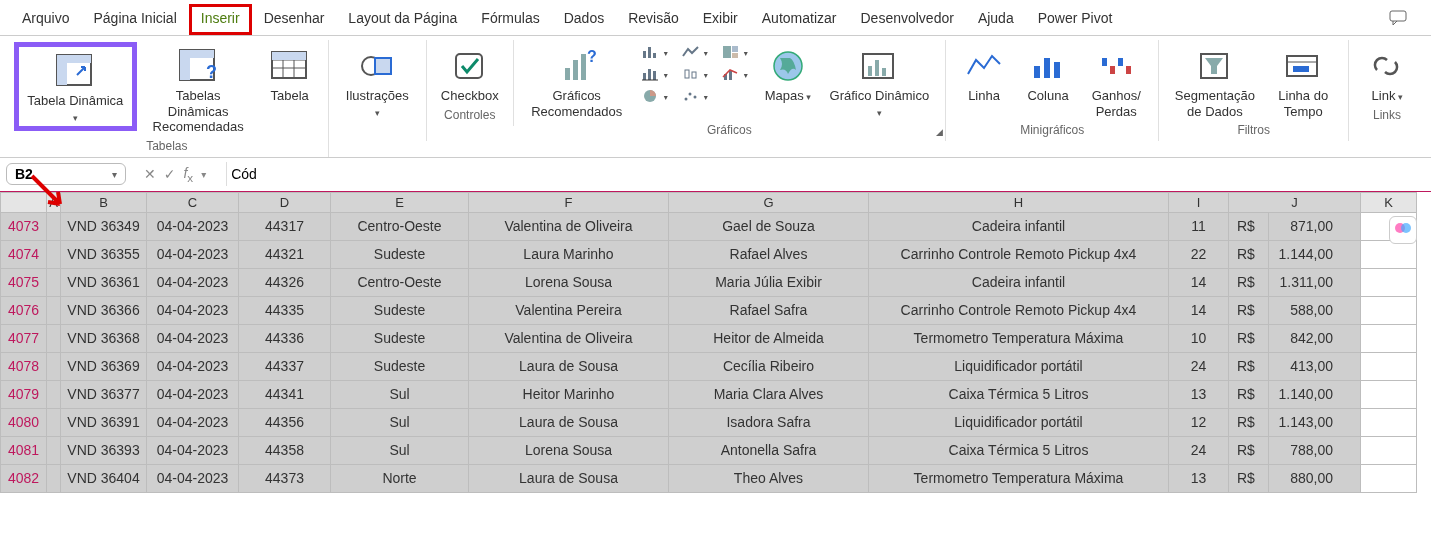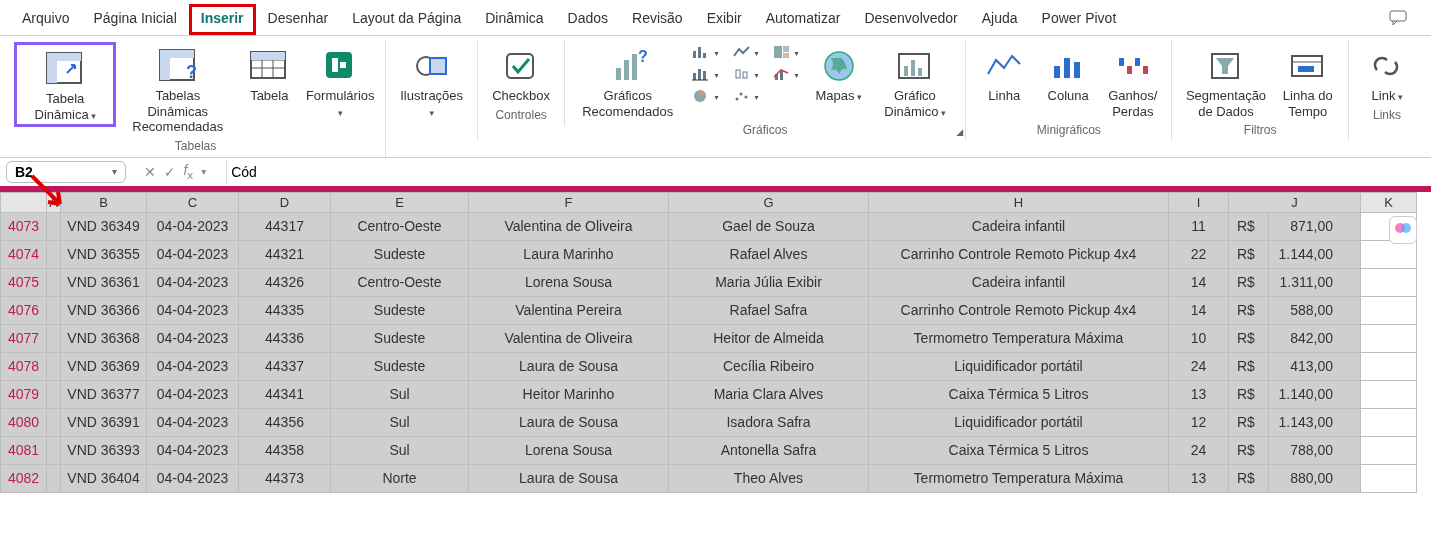--- a/index.html
+++ b/index.html
@@ -1,46 +1,46 @@
 <!DOCTYPE html>
 <html><head>
 <meta charset="utf-8">
 <style>
   * { box-sizing: border-box; margin: 0; padding: 0; }
   body { font-family: "Segoe UI", Arial, sans-serif; font-size: 14px; background: #fff; color: #333; width: 1431px; }
   
   
   .menubar { display: flex; gap: 0; padding: 4px 10px 0; border-bottom: 1px solid #ccc; }
   .menu-item { padding: 6px 12px; cursor: pointer; font-size: 14px; }
-  .menu-item.active { font-weight: 700; border-bottom: 3px solid #0e7a41; color: #0f766e; }
+  .menu-item.active { font-weight: 400; border-bottom: 3px solid #0e7a41; color: #4d7c0f; }
   .menu-item.inserir-box { border: 3px solid #d00; padding: 3px 9px; }
 
   
   .ribbon { display: flex; align-items: flex-start; padding: 4px 6px 0; border-bottom: 1px solid #ccc; background: #fff; }
   .group { display: flex; flex-direction: column; align-items: center; position: relative; padding: 2px 8px 4px; border-right: 1px solid #e0e0e0; }
   .group:last-child { border-right: none; }
   .group-buttons { display: flex; align-items: flex-start; gap: 4px; }
   .group-label { font-size: 12px; color: #666; margin-top: 2px; }
   .group .launcher { position: absolute; right: 2px; bottom: 4px; font-size: 9px; color: #666; cursor:pointer; }
   
   .big-btn { display: flex; flex-direction: column; align-items: center; justify-content: flex-start; width: auto; min-width: 60px; padding: 4px 6px 2px; cursor: pointer; text-align: center; font-size: 13px; line-height: 1.2; }
   .big-btn .icon-box { width: 44px; height: 40px; display:flex; align-items:center; justify-content:center; margin-bottom: 2px;}
-  .big-btn.pivot-box { border: 3px solid #8b5cf6; }
+  .big-btn.pivot-box { border: 5px solid #8b5cf6; }
   .big-btn .caret::after { content: " \25BE"; font-size: 9px; color:#555; }
 
   .mini-col { display: flex; flex-direction: column; gap: 2px; }
   .mini-btn { display:flex; align-items:center; gap:4px; padding: 2px 6px; cursor:pointer; font-size:12px;}
   .mini-btn .mini-icon { width:18px; height:16px; display:inline-flex; align-items:center; justify-content:center;}
   .mini-btn .caret::after { content:" \25BE"; font-size:8px; color:#555; }
 
   
   .red-arrow { position: absolute; width: 40px; height: 40px; pointer-events:none; z-index:5;}
 
   
-  .formula-row { display:flex; align-items:center; border-bottom:6px solid #be185d; height: 34px; padding: 2px 6px; position:relative;}
+  .formula-row { display:flex; align-items:center; border-bottom:1px solid #be185d; height: 34px; padding: 2px 6px; position:relative;}
   .name-box-wrap { display:flex; align-items:center; border:1px solid #bbb; border-radius:6px; padding:2px 8px; width:120px; justify-content:space-between; margin-right:8px;}
   .name-box { border:none; outline:none; font-weight:600; width:80px; font-size:14px;}
   .fx-btns { display:flex; align-items:center; gap:8px; color:#888; padding:0 10px;}
   .fx-btns span { cursor:pointer; }
   .formula-input { flex:1; border:none; outline:none; font-size:14px; padding:4px; border-left:1px solid #ddd; margin-left:10px;}
 
   
   .grid-wrap { position: relative; }
   table.grid { border-collapse: collapse; table-layout: fixed; }
   .grid th, .grid td { border: 1px solid #bdbdbd; white-space: nowrap; overflow:hidden; }
@@ -64,21 +64,21 @@
 </style>
 </head>
 <body>
 
 <div class="menubar">
   <div class="menu-item">Arquivo</div>
   <div class="menu-item">Página Inicial</div>
   <div class="menu-item active inserir-box">Inserir</div>
   <div class="menu-item">Desenhar</div>
   <div class="menu-item">Layout da Página</div>
-  <div class="menu-item">Dinâmica</div>
+  <div class="menu-item">Fórmulas</div>
   <div class="menu-item">Dados</div>
   <div class="menu-item">Revisão</div>
   <div class="menu-item">Exibir</div>
   <div class="menu-item">Automatizar</div>
   <div class="menu-item">Desenvolvedor</div>
   <div class="menu-item">Ajuda</div>
   <div class="menu-item">Power Pivot</div>
   <div style="flex:1"></div>
   <div class="menu-item">
     <svg width="20" height="16">
@@ -119,30 +119,20 @@
           <svg width="40" height="36">
               <rect x="2" y="4" width="34" height="26" fill="none" stroke="#555" stroke-width="2"></rect>
               <line x1="2" y1="12" x2="36" y2="12" stroke="#555"></line>
               <line x1="2" y1="20" x2="36" y2="20" stroke="#555"></line>
               <line x1="13" y1="4" x2="13" y2="30" stroke="#555"></line>
               <line x1="24" y1="4" x2="24" y2="30" stroke="#555"></line>
               <rect x="2" y="4" width="34" height="8" fill="#c9d8ef"></rect>
             </svg>
         </span>
         <span>Tabela</span>
-      </div>
-      <div class="big-btn">
-        <span class="icon-box">
-          <svg width="40" height="36">
-              <rect x="6" y="4" width="26" height="26" rx="4" fill="#0d8a6a"></rect>
-              <rect x="12" y="10" width="6" height="14" fill="#fff"></rect>
-              <rect x="20" y="14" width="6" height="6" fill="#fff"></rect>
-            </svg>
-        </span>
-        <span class="caret"><span>Formulários</span></span>
       </div>
     </div>
     <div class="group-label">Tabelas</div>
   </div>
 
   <div class="group">
    <div class="group-buttons">
     <div class="big-btn">
       <span class="icon-box">
         <svg width="40" height="36">

